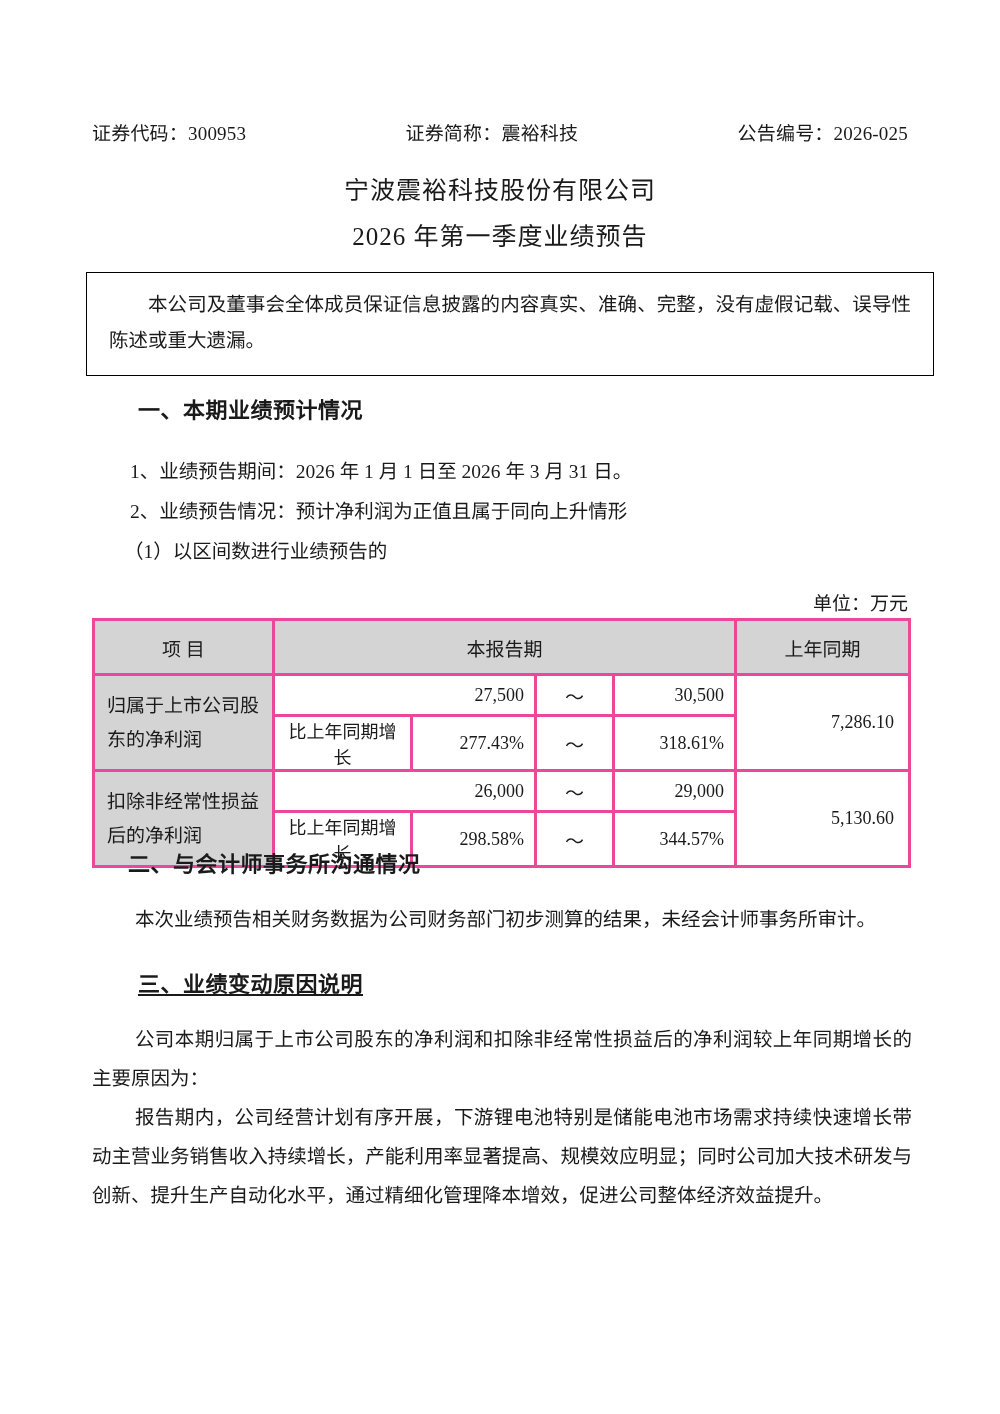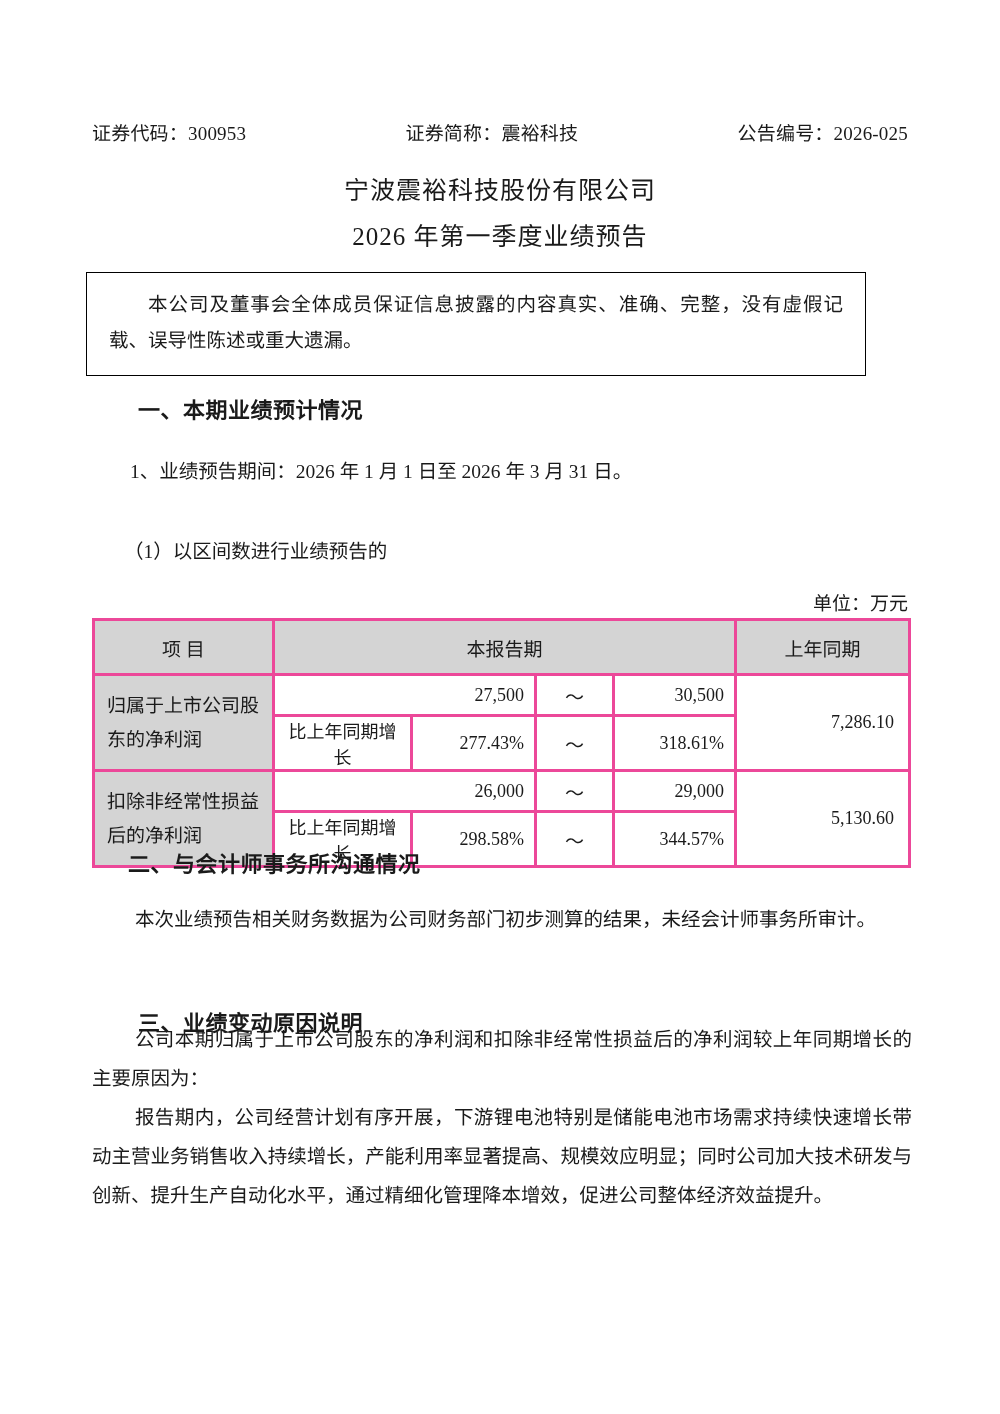--- a/index.html
+++ b/index.html
@@ -51,42 +51,42 @@
     font-weight: normal;
     letter-spacing: 1px;
     line-height: 46px;
   }
 
   
   .disclaimer {
     position: absolute;
     top: 272px;
     left: 86px;
-    width: 780px;
+    width: 848px;
     box-sizing: border-box;
     border: 1.5px solid #000;
     padding: 14px 22px 16px 22px;
     font-size: 19.5px;
     line-height: 36px;
     text-align: justify;
     text-justify: inter-ideograph;
   }
   .disclaimer p { margin: 0; text-indent: 2em; }
 
   
   .section-h {
     position: absolute;
     font-size: 22px;
     font-weight: bold;
     letter-spacing: 0.5px;
     white-space: nowrap;
   }
   #sec1-h { top: 392px; left: 138px; }
   #sec2-h { top: 846px; left: 128px; }
-  #sec3-h { top: 1005px; left: 138px; }
+  #sec3-h { top: 966px; left: 138px; text-decoration: underline; }
 
   
   .para {
     position: absolute;
     font-size: 19.5px;
     line-height: 39px;
     text-align: justify;
     text-justify: inter-ideograph;
     margin: 0;
   }
@@ -179,20 +179,21 @@
     <div class="title-line">宁波震裕科技股份有限公司</div>
     <div class="title-line">2026 年第一季度业绩预告</div>
   </div>
 
   <div class="disclaimer">
     <p>本公司及董事会全体成员保证信息披露的内容真实、准确、完整，没有虚假记载、误导性陈述或重大遗漏。</p>
   </div>
 
   <div class="section-h" id="sec1-h">一、本期业绩预计情况</div>
   <p class="para" id="item1">1、业绩预告期间：2026 年 1 月 1 日至 2026 年 3 月 31 日。</p>
+  <p class="para" id="item2">2、业绩预告情况：预计净利润为正值且属于同向上升情形</p>
   <p class="para" id="item3">（1）以区间数进行业绩预告的</p>
 
   <div class="unit-label">单位：万元</div>
 
   <table class="fin-table">
     <colgroup>
       <col class="col-item">
         <col class="col-glabel">
         <col class="col-low">
       <col class="col-tilde">

